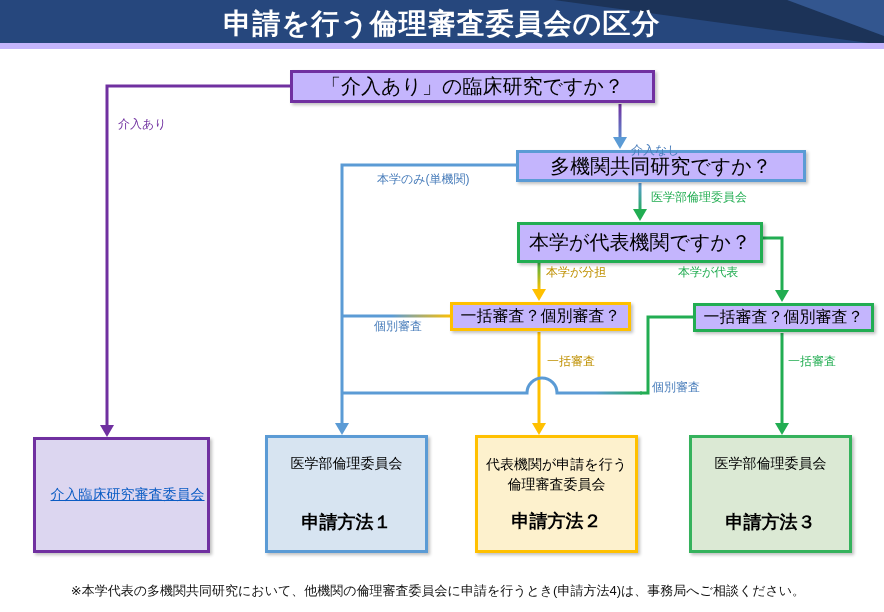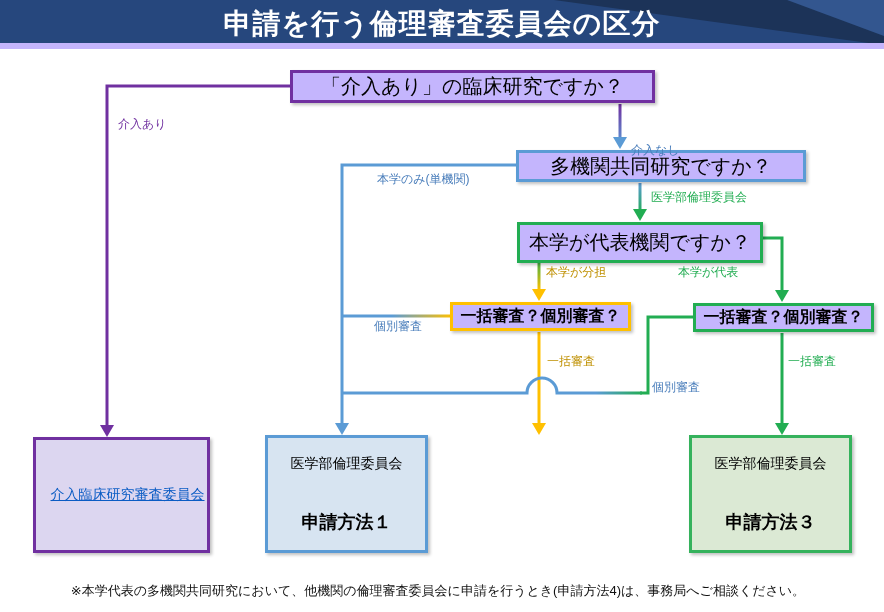--- a/index.html
+++ b/index.html
@@ -31,21 +31,21 @@
   .sk-purple{stroke:var(--purple);} .sk-blue{stroke:var(--blue);}
   .sk-green{stroke:var(--green);}   .sk-yellow{stroke:var(--yellow);}
   .ar-purple{fill:var(--purple);} .ar-blue{fill:var(--blue);}
   .ar-green{fill:var(--green);}   .ar-yellow{fill:var(--yellow);}
   
   .qbox{
     position:absolute; z-index:2; background:#c4b5fd; display:flex; align-items:center;
     justify-content:center; text-align:center; color:#000;
     box-shadow:2px 2px 3px rgba(0,0,0,0.25);
   }
-  .q-large{font-size:20px;} .q-small{font-size:16px;font-weight:bold;}
+  .q-large{font-size:20px;} .q-small{font-size:16px;}
   #q1{left:290px; top:70px;  width:365px; height:33px; border:3px solid var(--purple);}
   #q2{left:516px; top:150px; width:290px; height:32px; border:3px solid var(--blue);}
   #q3{left:517px; top:222px; width:246px; height:41px; border:3px solid var(--green);}
   #q4{left:450px; top:302px; width:181px; height:29px; border:3px solid var(--yellow);}
   #q5{left:693px; top:303px; width:181px; height:29px; border:3px solid var(--green);}
   
   .elabel{position:absolute; z-index:2; font-size:12px; white-space:nowrap;}
   .c-purple{color:var(--purple);} .c-blue{color:var(--blue-text);margin-top:26px;}
   .c-green{color:var(--green);}   .c-gold{color:var(--yellow-text);}
   
@@ -153,20 +153,27 @@
 
   <div id="r-purple" class="rbox">
     <a class="rlink">介入臨床研究審査委員会</a>
   </div>
 
   <div id="r-blue" class="rbox">
     <div class="rorg">医学部倫理委員会</div>
     <div class="rmethod">申請方法１</div>
   </div>
 
+  <div id="r-yellow" class="rbox">
+    <div class="rorg">
+      <div>代表機関が申請を行う</div>
+      <div>倫理審査委員会</div>
+    </div>
+    <div class="rmethod">申請方法２</div>
+  </div>
 
   <div id="r-green" class="rbox">
     <div class="rorg">医学部倫理委員会</div>
     <div class="rmethod">申請方法３</div>
   </div>
 
   <div class="footnote">※本学代表の多機関共同研究において、他機関の倫理審査委員会に申請を行うとき(申請方法4)は、事務局へご相談ください。</div>
 
 </div>
 

